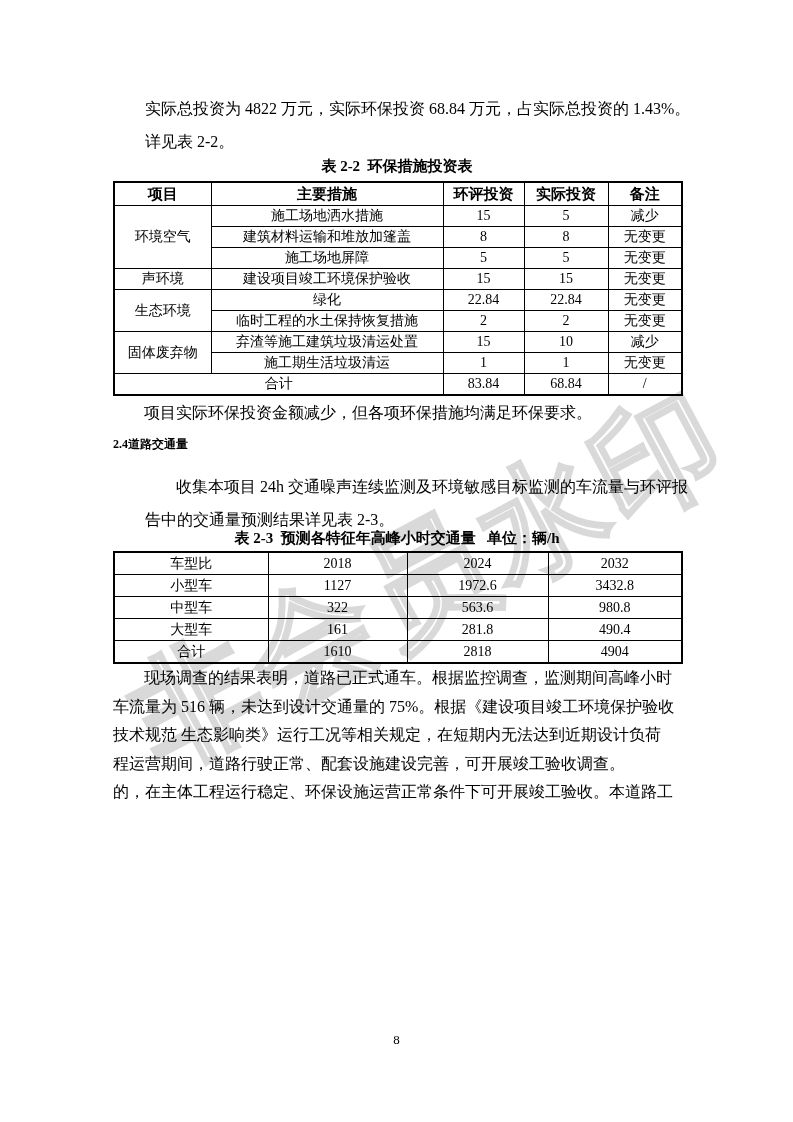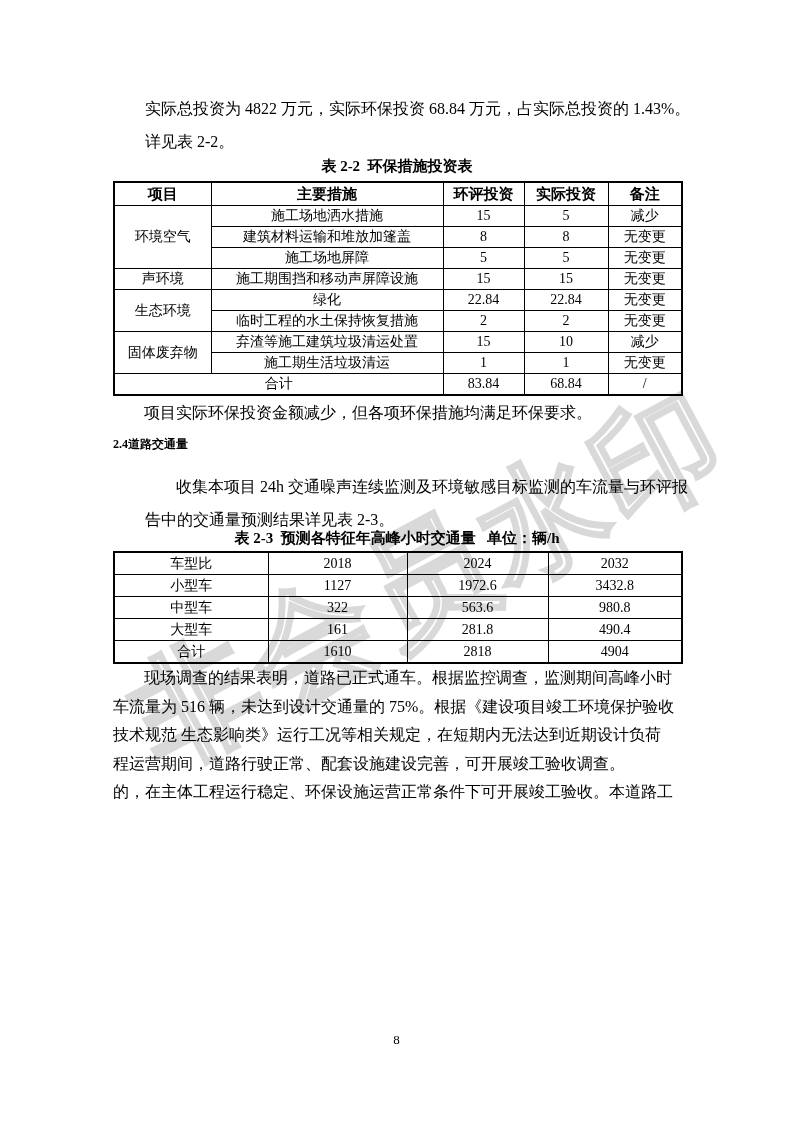--- a/index.html
+++ b/index.html
@@ -124,21 +124,21 @@
         <td>无变更</td>
       </tr>
       <tr>
         <td>施工场地屏障</td>
         <td>5</td>
         <td>5</td>
         <td>无变更</td>
       </tr>
       <tr>
         <td>声环境</td>
-        <td>施工期围挡和移动声屏障设施</td>
+        <td>建设项目竣工环境保护验收</td>
         <td>15</td>
         <td>15</td>
         <td>无变更</td>
       </tr>
       <tr>
         <td rowspan="2">生态环境</td>
         <td>绿化</td>
         <td>22.84</td>
         <td>22.84</td>
         <td>无变更</td>

